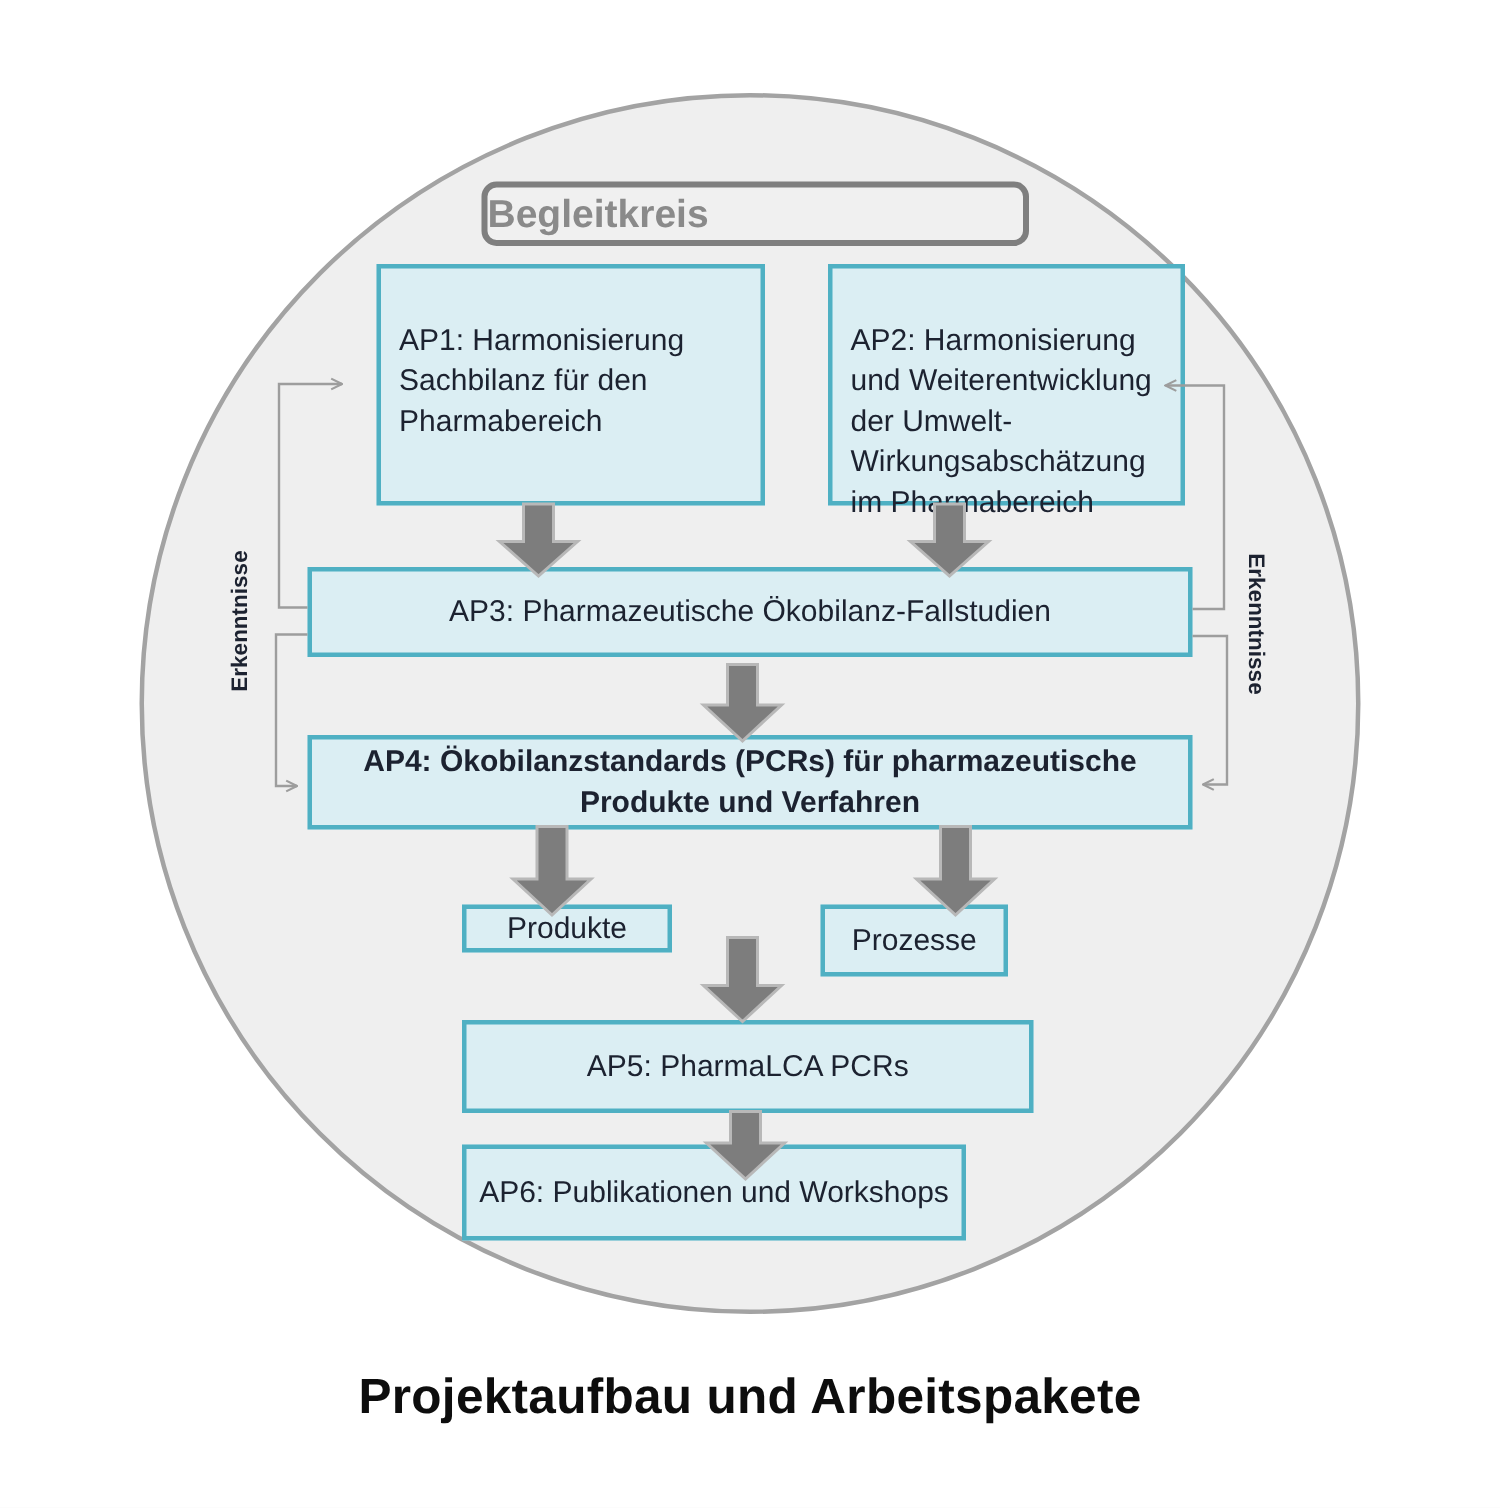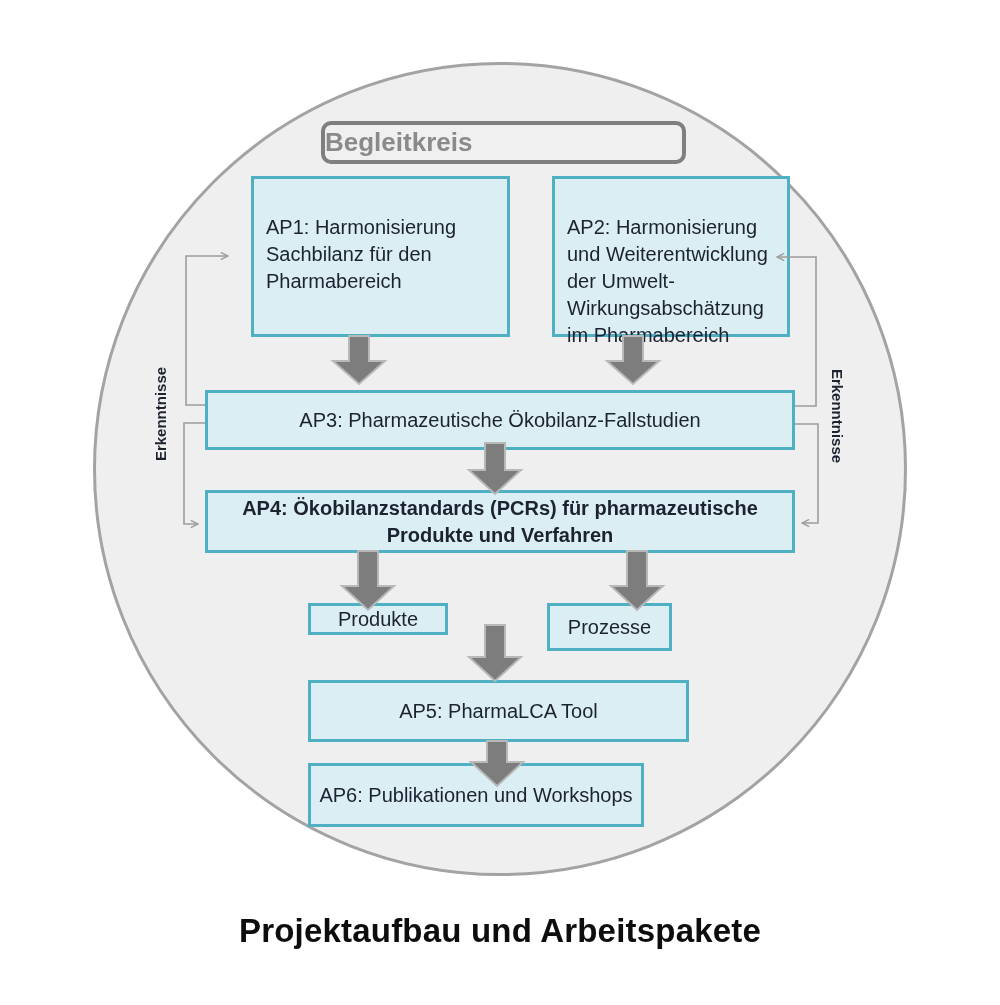--- a/index.html
+++ b/index.html
@@ -59,21 +59,21 @@
   .caption {
     position: absolute;
     left: 0; top: 912px; width: 1000px;
     text-align: center;
     font-size: 33px; font-weight: bold; color: #0d0d0d;
     letter-spacing: 0.2px;
   }
   
   #ap1 { left: 235px; top: 176px; width: 259px; height: 161px; margin-left: 16px; }
   #ap2 { left: 512px; top: 176px; width: 238px; height: 161px; margin-left: 40px; }
-  #ap3 { left: 205px; top: 378px; width: 590px; height: 60px; margin-top: 12px; }
+  #ap3 { left: 205px; top: 378px; width: 590px; height: 60px; }
   #ap4 { left: 205px; top: 490px; width: 590px; height: 63px; font-weight: bold; }
   #produkte { left: 308px; top: 603px; width: 140px; height: 32px; }
   #prozesse { left: 547px; top: 603px; width: 125px; height: 48px; }
   #ap5 { left: 308px; top: 680px; width: 381px; height: 62px; }
   #ap6 { left: 308px; top: 763px; width: 336px; height: 64px; }
 </style>
 </head>
 <body>
 
 <div class="stage">
@@ -109,21 +109,21 @@
 
   <div id="produkte" class="box ctr">
     <span>Produkte</span>
   </div>
 
   <div id="prozesse" class="box ctr">
     <span>Prozesse</span>
   </div>
 
   <div id="ap5" class="box ctr">
-    <span>AP5: PharmaLCA Tool</span>
+    <span>AP5: PharmaLCA PCRs</span>
   </div>
 
   <div id="ap6" class="box ctr">
     <span>AP6: Publikationen und Workshops</span>
   </div>
 
   <div class="vlabel left">Erkenntnisse</div>
   <div class="vlabel right">Erkenntnisse</div>
 
   <svg class="overlay" width="1000" height="1005" viewBox="0 0 1000 1005" xmlns="http://www.w3.org/2000/svg">

